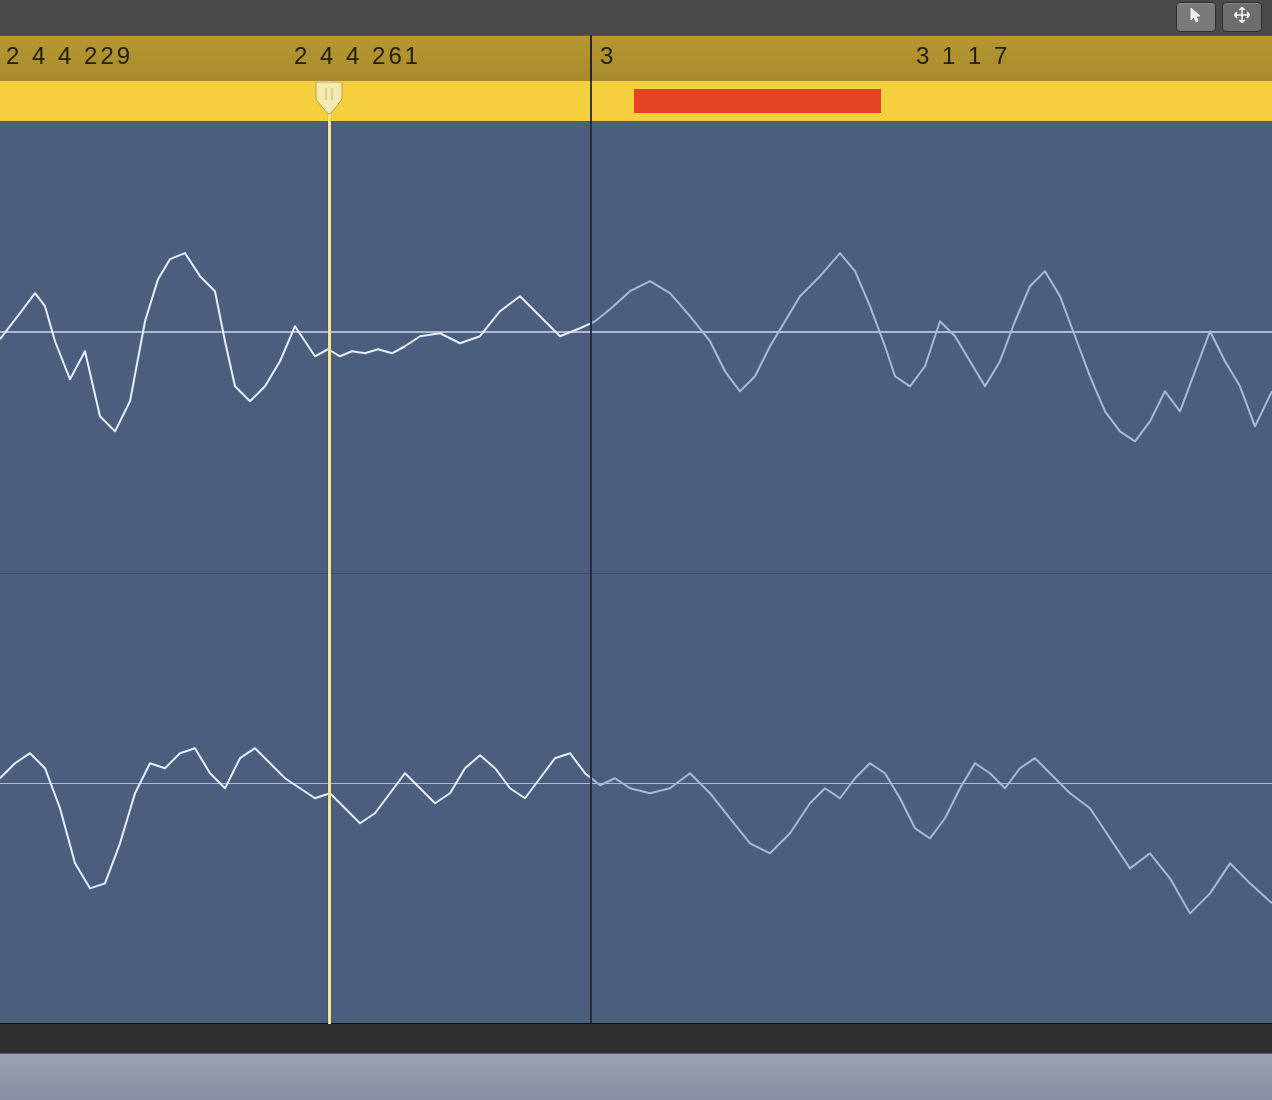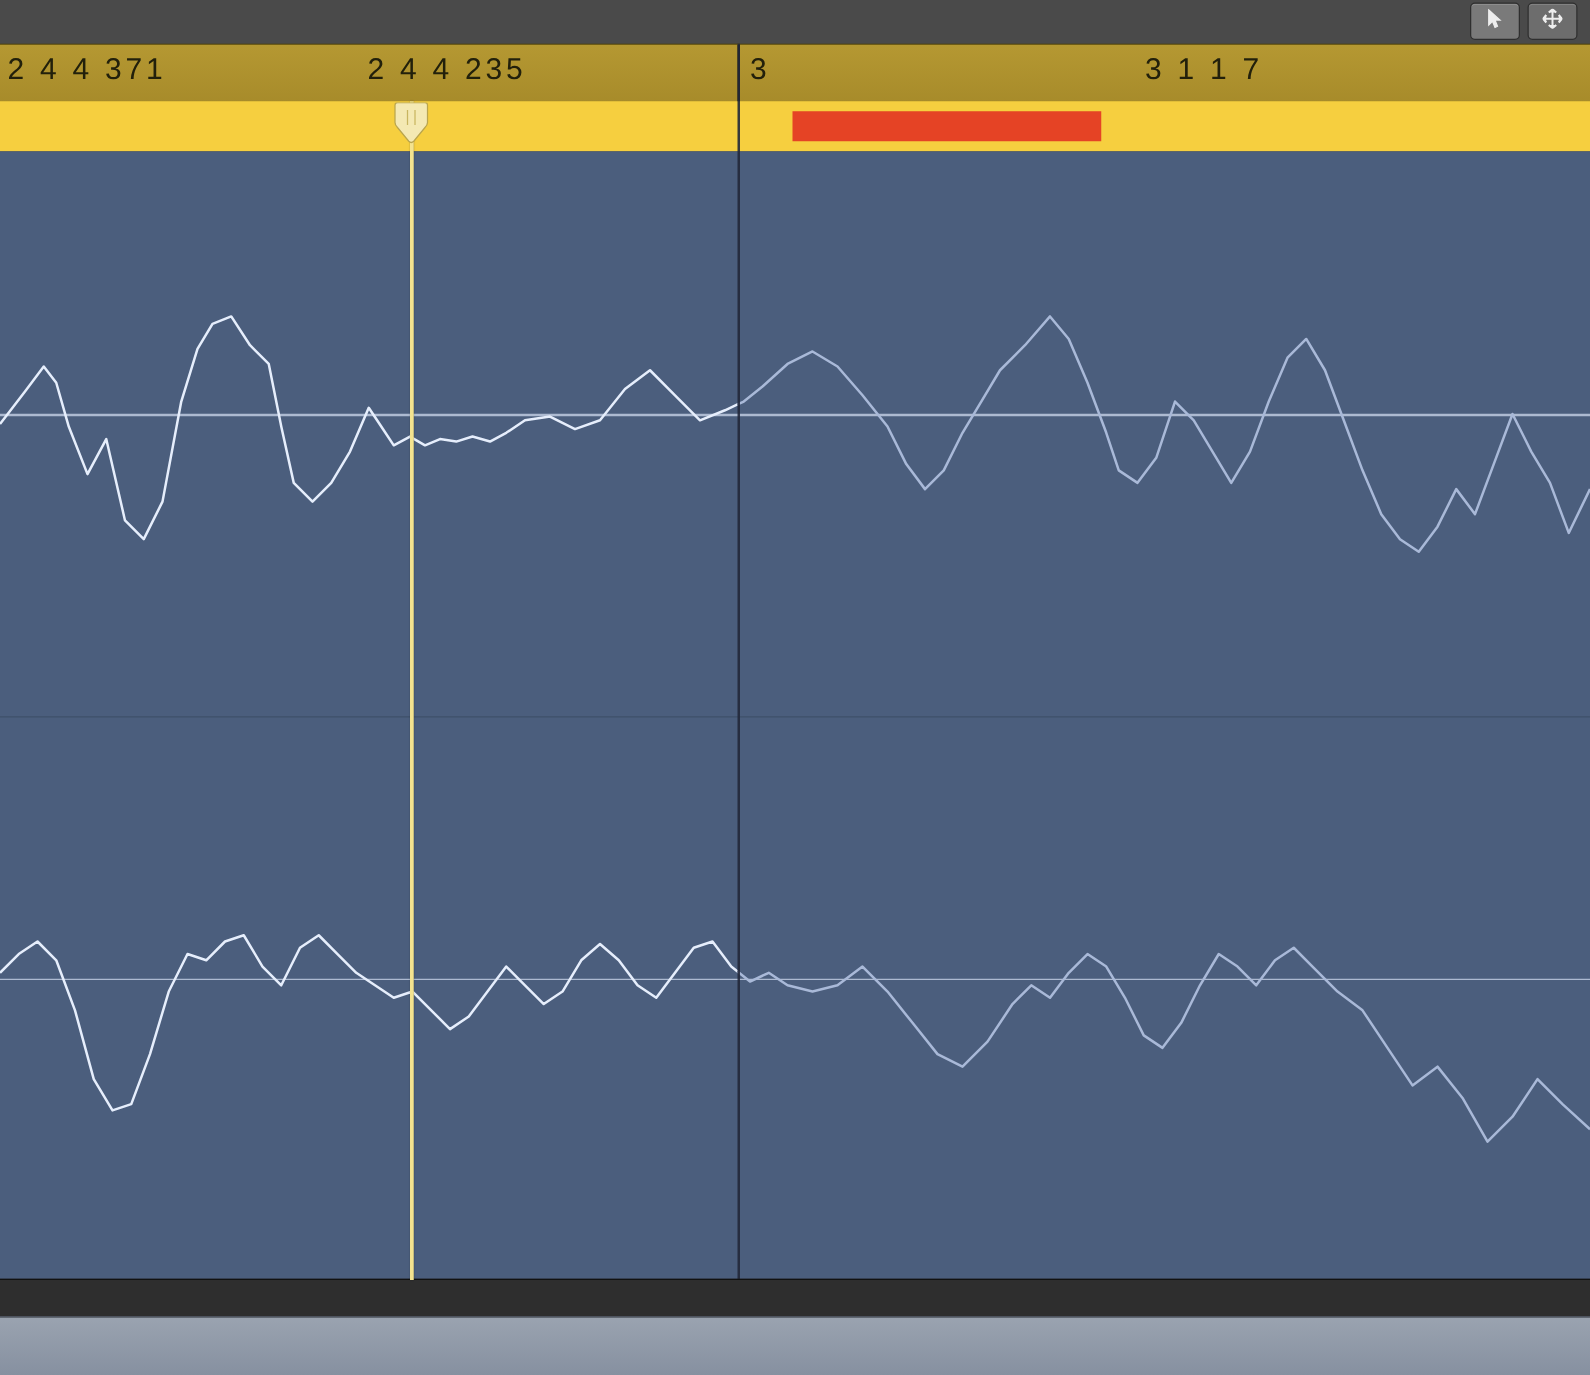--- a/index.html
+++ b/index.html
@@ -187,22 +187,22 @@
             <polyline points="5,13 8,15.5 11,13"></polyline>
           <polyline points="3,5 0.5,8 3,11"></polyline>
             <polyline points="13,5 15.5,8 13,11"></polyline>
         </svg>
       </span>
     </div>
   </div>
 </div>
 
 <div class="ruler">
-  <span class="ruler-label" id="rl0" style="left: 6px;">2 4 4 371</span>
-  <span class="ruler-label" id="rl1" style="left: 294px;">2 4 4 235</span>
+  <span class="ruler-label" id="rl0" style="left: 6px;">2 4 4 229</span>
+  <span class="ruler-label" id="rl1" style="left: 294px;">2 4 4 261</span>
   <span class="ruler-label" id="rl2" style="left: 600px;">3</span>
   <span class="ruler-label" id="rl3" style="left: 916px;">3 1 1 7</span>
   <div class="ruler-tick" id="rtick" style="left: 590px;"></div>
 </div>
 
 <div class="region-header">
   <div class="red-marker" id="redmark" style="left: 634px; width: 247px; background: rgb(229, 67, 37);"></div>
 </div>
 
 <div class="waveform-area">

